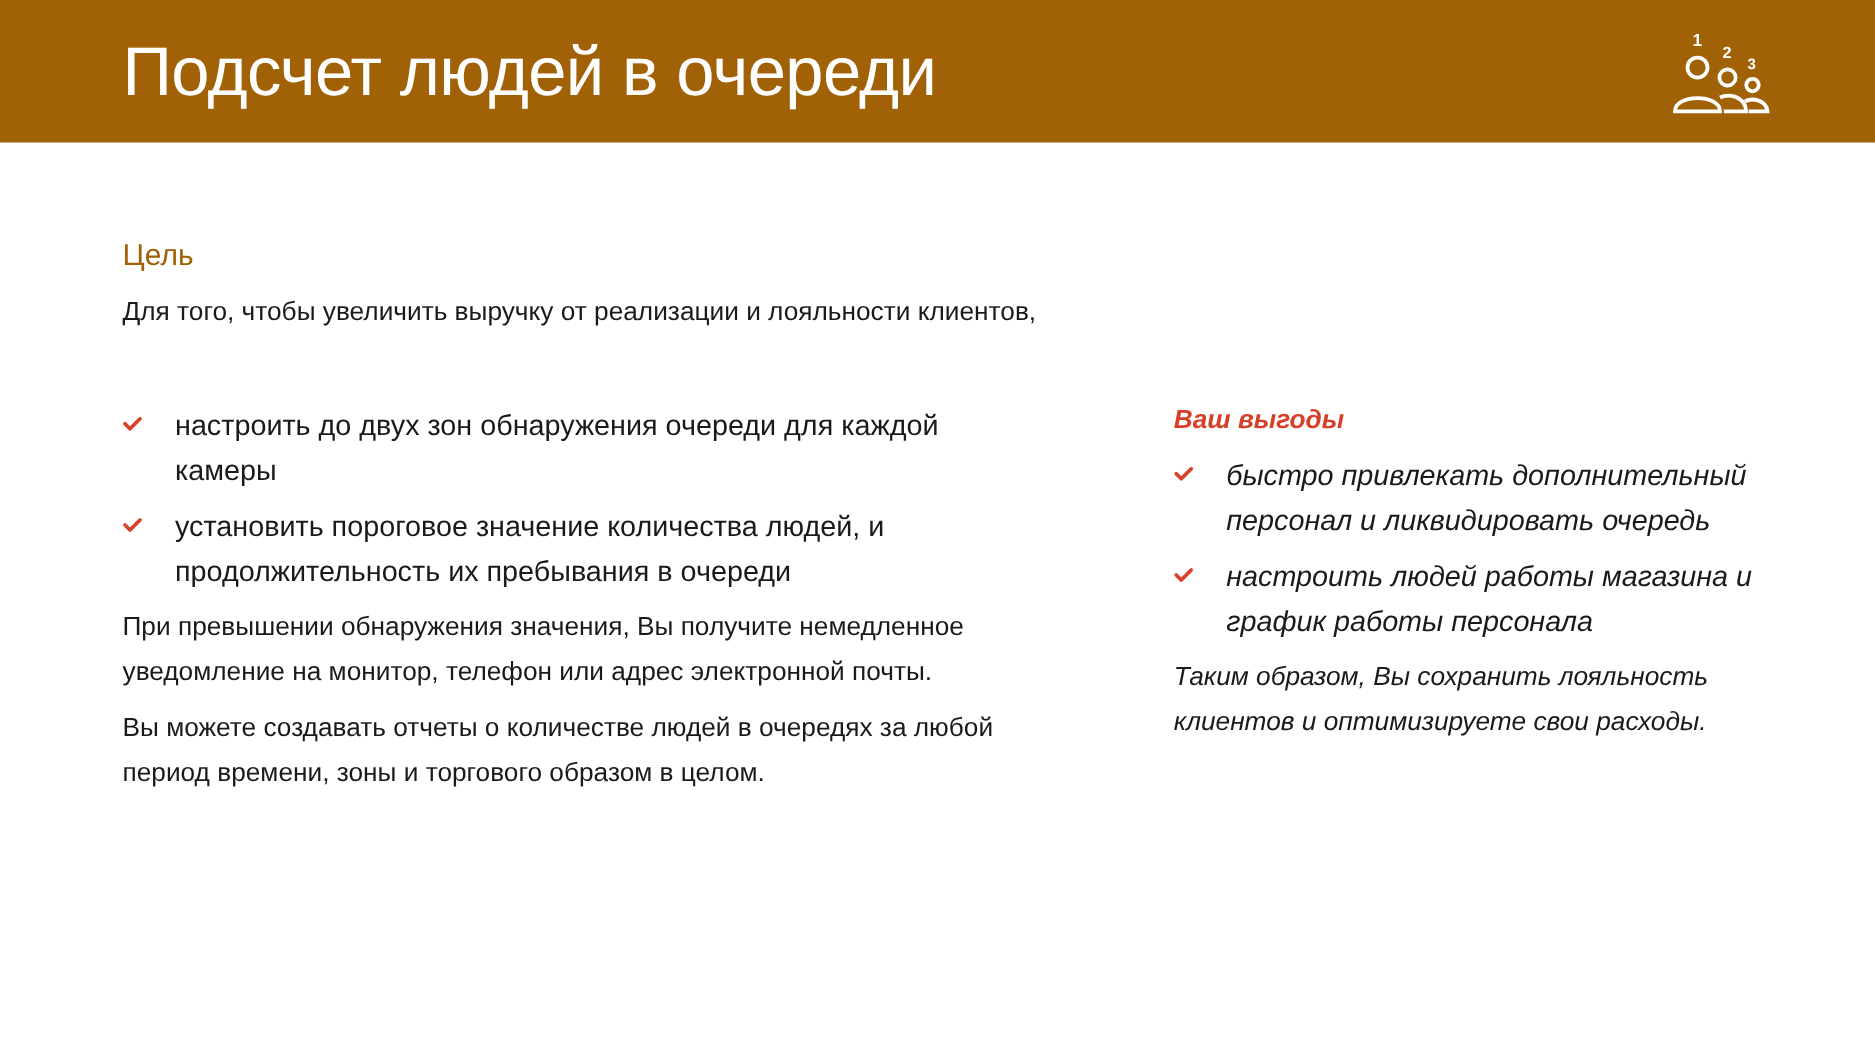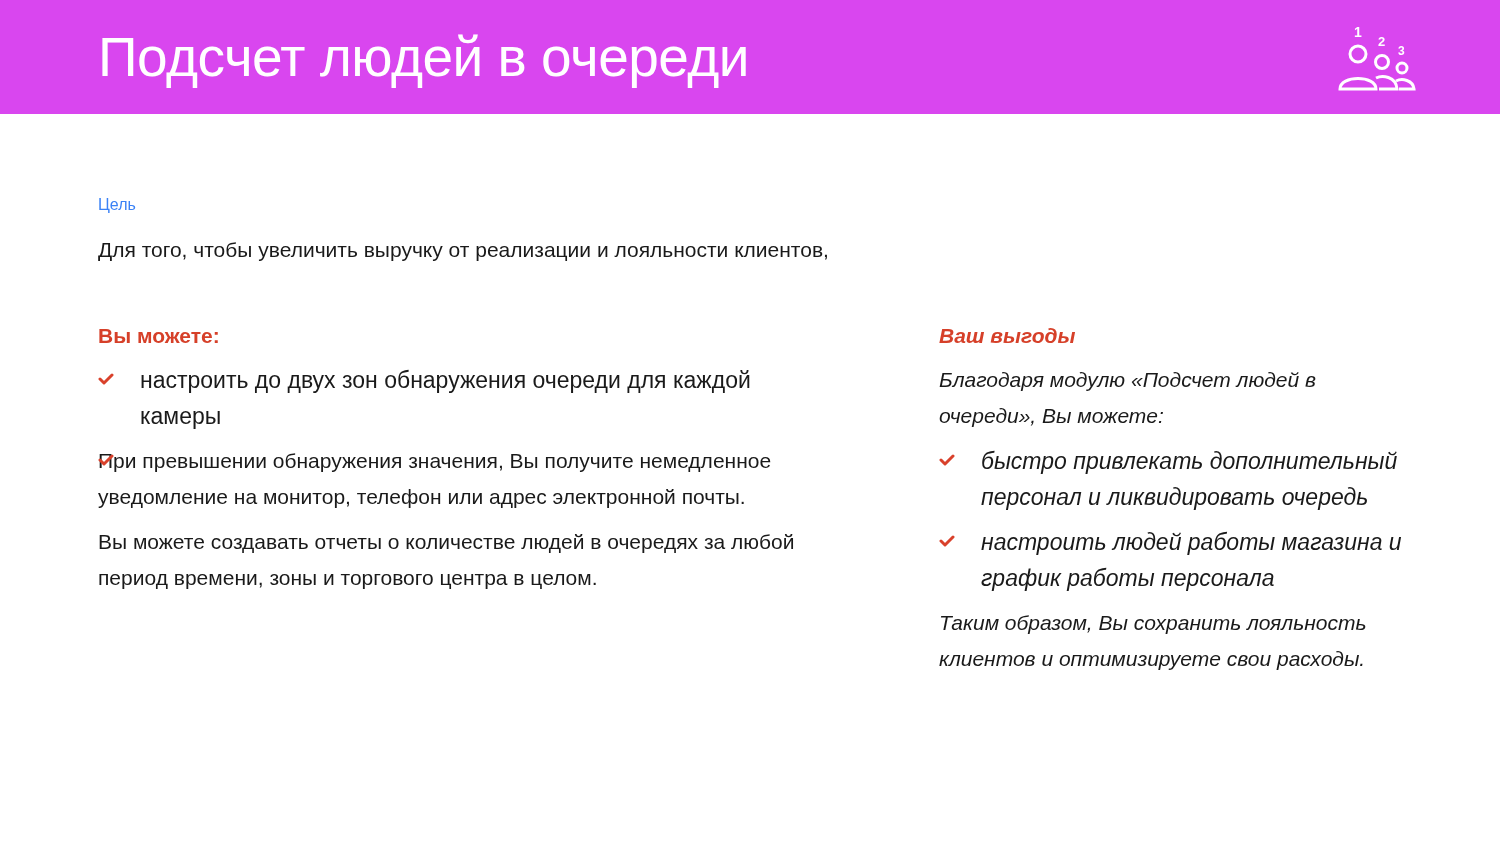--- a/index.html
+++ b/index.html
@@ -5,33 +5,33 @@
   html, body { margin: 0; padding: 0; }
   body {
     width: 1500px; height: 843px; overflow: hidden;
     background: #ffffff;
     font-family: "Liberation Sans", "DejaVu Sans", sans-serif;
     color: #1a1a1a;
     position: relative;
   }
   .header {
     position: absolute; left: 0; top: 0; width: 1500px; height: 114px;
-    background: #d946ef;
+    background: #a16207;
   }
   .title {
     position: absolute; left: 98px; top: 22px;
     font-size: 55px; color: #ffffff; line-height: 70px; white-space: nowrap;
     letter-spacing: -0.5px;
   }
   .logo-icon {
     position: absolute; left: 1330px; top: 20px; width: 95px; height: 75px;
   }
   .goal-label {
     position: absolute; left: 98px; top: 191px;
-    font-size: 16px; color: #3b82f6; line-height: 28px;
+    font-size: 24px; color: #a16207; line-height: 28px;
   }
   .goal-text {
     position: absolute; left: 98px; top: 236px;
     font-size: 21px; line-height: 28px; white-space: nowrap;
   }
   .col {
     position: absolute; top: 322px;
   }
   .col-left { left: 98px; width: 740px; }
   .col-right { left: 939px; width: 470px; font-style: italic; }
@@ -69,39 +69,38 @@
       <text x="48" y="26" font-size="13">2</text>
       <text x="68" y="35" font-size="12">3</text>
     </g>
   </svg>
 </div>
 
 <div class="goal-label">Цель</div>
 <div class="goal-text">Для того, чтобы увеличить выручку от реализации и лояльности клиентов,</div>
 
 <div class="col col-left">
-  <div class="col-heading">Вы можете:</div>
   <div class="bullet">
     <svg class="check-icon" viewBox="0 0 16 14">
         <path d="M2 7 L6 11 L14 3" fill="none" stroke="#d9412b" stroke-width="3" stroke-linecap="round" stroke-linejoin="round"></path>
       </svg>
     <span>настроить до двух зон обнаружения очереди для каждой камеры</span>
   </div>
   <div class="bullet">
     <svg class="check-icon" viewBox="0 0 16 14">
         <path d="M2 7 L6 11 L14 3" fill="none" stroke="#d9412b" stroke-width="3" stroke-linecap="round" stroke-linejoin="round"></path>
       </svg>
+    <span>установить пороговое значение количества людей, и продолжительность их пребывания в очереди</span>
   </div>
   <p class="para">При превышении обнаружения значения, Вы получите немедленное уведомление на монитор, телефон или адрес электронной почты.</p>
-  <p class="para">Вы можете создавать отчеты о количестве людей в очередях за любой период времени, зоны и торгового центра в целом.</p>
+  <p class="para">Вы можете создавать отчеты о количестве людей в очередях за любой период времени, зоны и торгового образом в целом.</p>
 </div>
 
 <div class="col col-right">
   <div class="col-heading">Ваш выгоды</div>
-  <p class="para">Благодаря модулю «Подсчет людей в очереди», Вы можете:</p>
   <div class="bullet">
     <svg class="check-icon" viewBox="0 0 16 14">
         <path d="M2 7 L6 11 L14 3" fill="none" stroke="#d9412b" stroke-width="3" stroke-linecap="round" stroke-linejoin="round"></path>
       </svg>
     <span>быстро привлекать дополнительный персонал и ликвидировать очередь</span>
   </div>
   <div class="bullet">
     <svg class="check-icon" viewBox="0 0 16 14">
         <path d="M2 7 L6 11 L14 3" fill="none" stroke="#d9412b" stroke-width="3" stroke-linecap="round" stroke-linejoin="round"></path>
       </svg>

